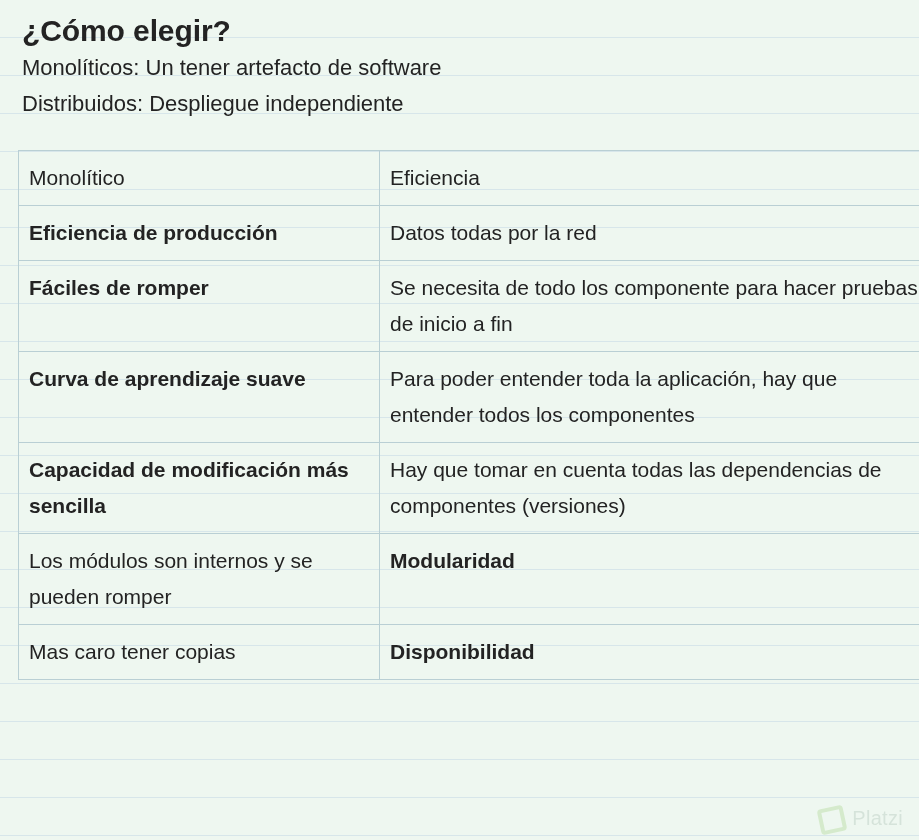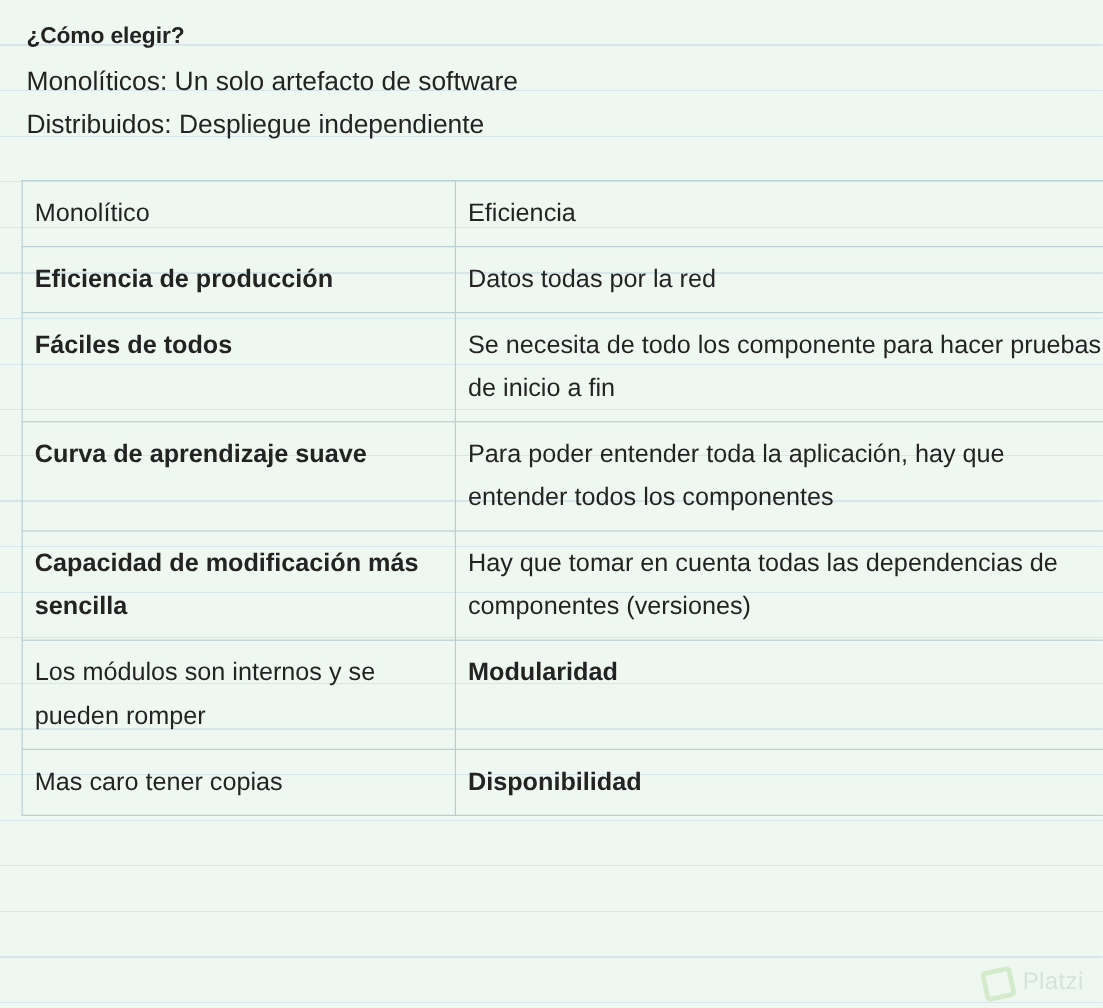--- a/index.html
+++ b/index.html
@@ -31,21 +31,21 @@
   }
   .page {
     position: relative;
     z-index: 1;
     padding: 0;
   }
   .heading-block {
     padding: 14px 0 0 22px;
   }
   .doc-title {
-    font-size: 19px;
+    font-size: 30px;
     font-weight: bold;
     line-height: 34px;
     margin: 0 0 2px 0;
     letter-spacing: -0.1px;
   }
   .doc-line {
     font-size: 22px;
     line-height: 36px;
     margin: 0;
     font-weight: 400;
@@ -110,39 +110,39 @@
 </style>
 </head>
 <body>
 
 <div class="ruled-bg"></div>
 
 <div class="page">
 
   <div class="heading-block">
     <h1 class="doc-title">¿Cómo elegir?</h1>
-    <p class="doc-line">Monolíticos: Un solo artefacto de software</p>
+    <p class="doc-line">Monolíticos: Un tener artefacto de software</p>
     <p class="doc-line">Distribuidos: Despliegue independiente</p>
   </div>
 
   <div class="table-wrap">
     <table class="compare">
       <tbody>
         <tr>
           <td class="cell-normal">Monolítico</td>
           <td class="cell-normal">Eficiencia</td>
         </tr>
 
         <tr>
           <td class="cell-bold">Eficiencia de producción</td>
           <td class="cell-normal">Datos todas por la red</td>
         </tr>
 
         <tr>
-          <td class="cell-bold">Fáciles de todos</td>
+          <td class="cell-bold">Fáciles de romper</td>
           <td class="cell-normal">Se necesita de todo los componente para hacer pruebas de inicio a fin</td>
         </tr>
 
         <tr>
           <td class="cell-bold">Curva de aprendizaje suave</td>
           <td class="cell-normal">Para poder entender toda la aplicación, hay que entender todos los componentes</td>
         </tr>
 
         <tr>
           <td class="cell-bold">Capacidad de modificación más sencilla</td>

